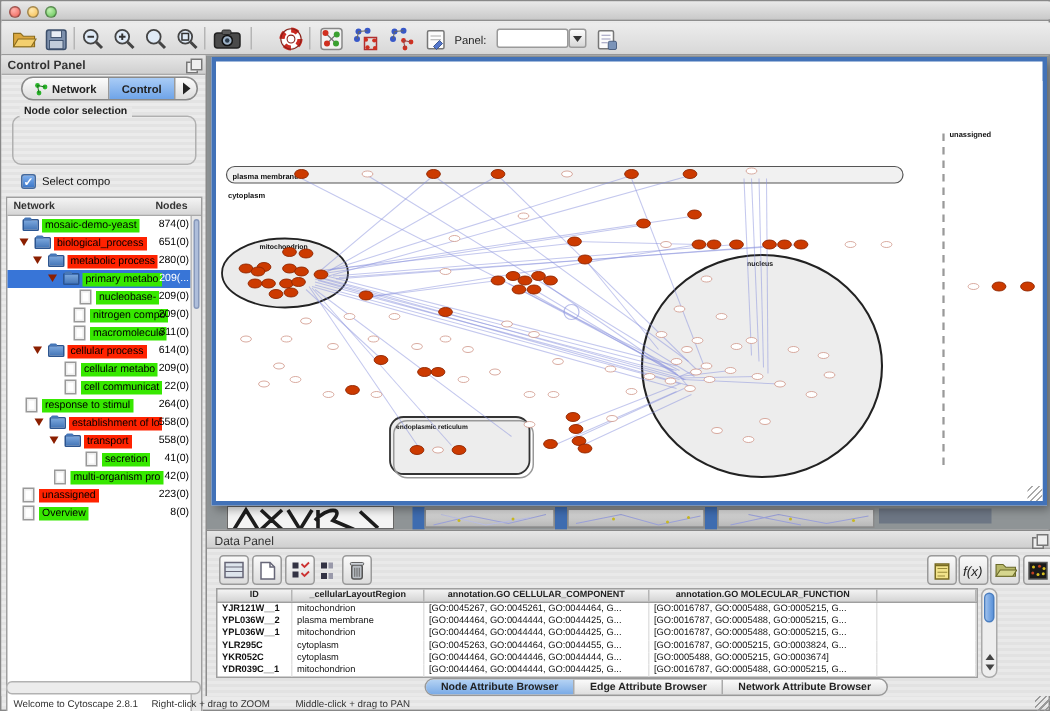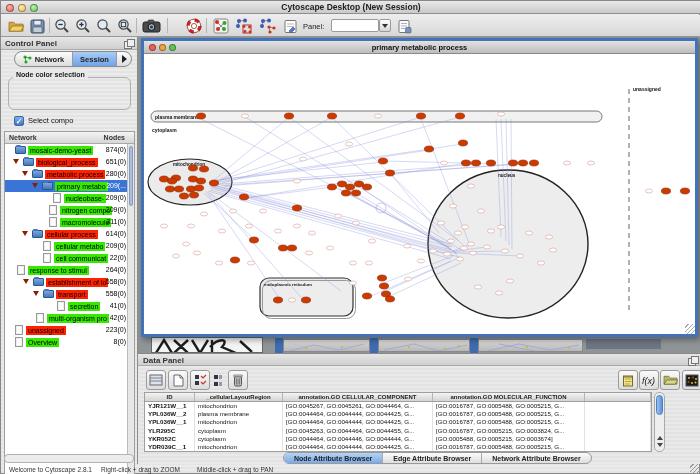--- a/index.html
+++ b/index.html
@@ -114,21 +114,21 @@
   .ftl.red{ left:5px; background:#ee6056; } .ftl.yel{ left:15px; background:#f0a33d; } .ftl.grn{ left:25px; background:#61c454; }
   .canvas { position:absolute; left:0; top:13px; right:0; bottom:0; background:#fff; overflow:hidden; }
   .grip { position:absolute; right:0; bottom:0; width:10px; height:10px;
     background:repeating-linear-gradient(135deg,transparent 0 2px,#aaa 2px 3px); }
 
   
   .dp { position:absolute; left:137px; top:352px; width:563px; height:111px;
     background:repeating-linear-gradient(180deg,#e9e9e9 0 2px,#e2e2e2 2px 4px); border-top:1px solid #888; }
   .dp-header { position:absolute; left:0; top:0; width:100%; height:12px;
     background:linear-gradient(#e6e6e6,#cfcfcf); border-bottom:1px solid #aaa; }
-  .dp-title { position:absolute; left:5px; top:1.5px; font-size:8px; font-weight:bold; color:#333; }
+  .dp-title { position:absolute; left:5px; top:1.5px; font-size:8px; font-weight:normal; color:#333; }
   .dbtn { position:absolute; top:16px; width:20px; height:20px; border:1px solid #9a9a9a; border-radius:3px;
     background:linear-gradient(#fafafa,#dcdcdc); display:flex; align-items:center; justify-content:center; }
   .dtable { position:absolute; left:6px; top:38px; width:508px; }
   .dth { display:flex; height:10px; background:linear-gradient(#f4f4f4,#d4d4d4); border:1px solid #9f9f9f; }
   .dth span { font-size:6px; font-weight:bold; color:#222; text-align:center; border-right:1px solid #b5b5b5;
     overflow:hidden; white-space:nowrap; line-height:9px; }
   .dtb { background:#fff; border:1px solid #9f9f9f; border-top:none; }
   .trow { display:flex; height:8.2px; }
   .trow span { font-size:6.2px; line-height:8.2px; color:#111; padding-left:3px; white-space:nowrap; overflow:hidden; border-right:1px solid #e2e2e2; }
   .trow span:first-child { font-weight:bold; }
@@ -153,21 +153,20 @@
 </style>
 </head>
 <body>
 
 <div class="app">
 
   <div class="titlebar">
     <span class="tl red"></span>
     <span class="tl yel"></span>
     <span class="tl grn"></span>
-    <div class="title-text">Cytoscape Desktop (New Session)</div>
   </div>
 
   <div class="toolbar">
     <div class="tbtn" style="left:6px">
       <svg width="17" height="14" viewBox="0 0 18 15">
           <path d="M1,13 L1,3.5 L6,3.5 L8,5.5 L16,5.5 L16,13 Z" fill="#dba73e" stroke="#8a6d1f" stroke-width=".8"></path>
           <path d="M1,13 L4.3,7.5 L17,7.5 L13.6,13 Z" fill="#f3cf6e" stroke="#8a6d1f" stroke-width=".8"></path>
         </svg>
     </div>
     <div class="tbtn" style="left:27px">
@@ -298,21 +297,21 @@
         <svg width="9" height="9" viewBox="0 0 9 9">
             <circle cx="2" cy="2" r="1.6" fill="#2ab32a"></circle>
             <circle cx="7" cy="3" r="1.6" fill="#2ab32a"></circle>
             <circle cx="3" cy="7" r="1.6" fill="#2ab32a"></circle>
             <line x1="2" y1="2" x2="7" y2="3" stroke="#1c7a1c" stroke-width=".7"></line>
             <line x1="2" y1="2" x2="3" y2="7" stroke="#1c7a1c" stroke-width=".7"></line>
           </svg>
         <span>Network</span>
       </div>
       <div class="seg-item seg-mosaic">
-        <span>Session</span>
+        <span>Control</span>
       </div>
       <div class="seg-arrow">
           <span class="tri-right"></span>
         </div>
     </div>
 
     <span class="group-label">Node color selection</span>
     <div class="groupbox"></div>
 
     <div class="checkrow">
@@ -455,26 +454,20 @@
     <div class="bg-bar" style="left:340px;width:105px">
       <svg width="105" height="13" viewBox="0 0 105 13">
           <path d="M8,10 L40,3 L72,9 L100,4 M20,3 L55,10" stroke="#9aa0d8" stroke-width=".7" fill="none"></path>
           <circle cx="48" cy="6" r="1" fill="#c8b820"></circle>
           <circle cx="90" cy="7" r="1" fill="#c8b820"></circle>
         </svg>
     </div>
     <div class="bg-dark"></div>
 
     <div class="frame">
-      <div class="frame-titlebar">
-        <span class="ftl red"></span>
-        <span class="ftl yel"></span>
-        <span class="ftl grn"></span>
-        <div class="frame-title">primary metabolic process</div>
-      </div>
       <div class="canvas">
         <svg id="netsvg" width="551" height="283" viewBox="143 53 551 283">
 
           <g>
             <rect x="150" y="110" width="451" height="11" rx="5.5" fill="#f1f1f1" stroke="#555" stroke-width="0.8"></rect>
             <text x="154" y="118" font-size="5" font-weight="bold" fill="#111">plasma membrane</text>
             <text x="151" y="131" font-size="5" font-weight="bold" fill="#111">cytoplasm</text>
             <ellipse cx="189" cy="181" rx="42" ry="23" fill="#ebebeb" stroke="#222" stroke-width="1.2"></ellipse>
             <text x="172" y="165" font-size="4.6" font-weight="bold" fill="#111">mitochondrion</text>
             <ellipse cx="507" cy="243" rx="80" ry="74" fill="#ededed" stroke="#222" stroke-width="1.4"></ellipse>

